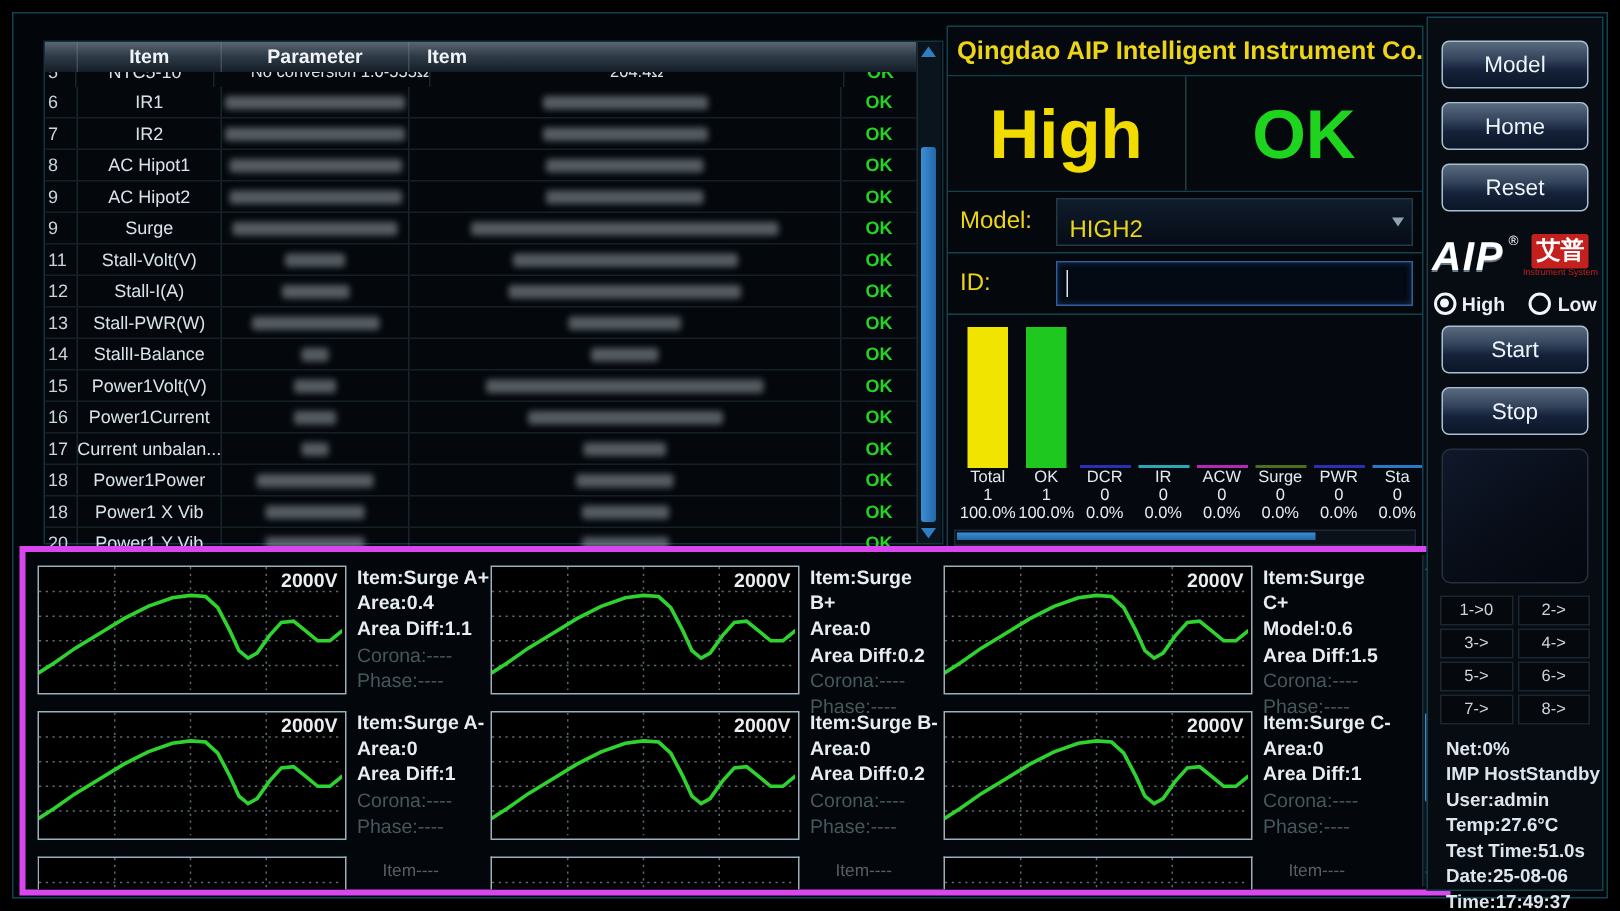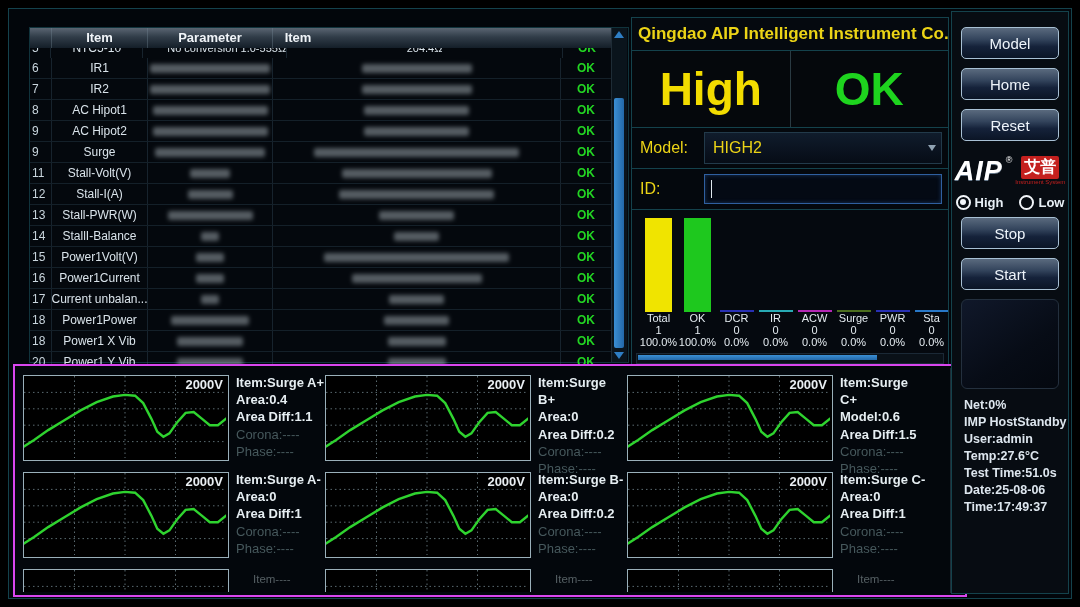--- a/index.html
+++ b/index.html
@@ -37,21 +37,21 @@
   .head-panel{position:absolute;left:622px;top:8px;width:316px;height:348px;
               border:1px solid #14424c;background:#04080d;}
   .hp-title{height:32px;line-height:32px;padding-left:6px;color:#ecd416;font-size:17px;font-weight:600;
             white-space:nowrap;overflow:hidden;border-bottom:1px solid #14424c;background:#05090f;}
   .hp-result{height:76px;display:flex;border-bottom:1px solid #14424c;}
   .hp-cell{flex:1;display:flex;align-items:center;justify-content:center;
            font-size:46px;font-weight:700;background:#05080c;}
   .hp-cell+.hp-cell{border-left:1px solid #2a3a42;}
   .hp-row{height:40px;display:flex;align-items:center;border-bottom:1px solid #14424c;}
   .hp-label{width:72px;padding-left:8px;color:#ecd416;font-size:16px;box-sizing:border-box;}
-  .combo{flex:1;height:30px;margin-right:6px;display:flex;align-items:center;position:relative;
+  .combo{flex:1;height:30px;margin-right:6px;display:flex;align-items:flex-end;position:relative;
          background:linear-gradient(180deg,#101c2c 0%,#060c16 100%);border:1px solid #223a4a;}
   .combo .val{color:#ecd416;font-size:16px;padding-left:8px;}
   .combo .drop{position:absolute;right:5px;top:12px;width:0;height:0;
                border-left:4px solid transparent;border-right:4px solid transparent;border-top:6px solid #8fa2b2;}
   .idbox{flex:1;height:28px;margin-right:6px;display:flex;align-items:center;
          background:#040a14;border:1px solid #2f5f9f;box-shadow:0 0 4px rgba(40,90,160,.5) inset;}
   .caret{width:1px;height:18px;background:#dfe8ee;margin-left:6px;}
 
   
   .chart-area{position:relative;height:156px;overflow:hidden;background:#05090f;}
@@ -85,21 +85,21 @@
                         border-radius:50%;background:#f2f6fa;}
   .display-panel{margin:8px 9px;height:88px;border-radius:6px;border:1px solid #24303e;
                  background:linear-gradient(145deg,#10182a 0%,#070c16 60%,#04080f 100%);}
   .io-grid{margin:4px 8px 0;display:grid;grid-template-columns:1fr 1fr;gap:2px 3px;}
   .io-cell{height:18px;background:#05080d;border:1px solid #1c2630;color:#ccd6e0;font-size:11px;
            display:flex;align-items:center;justify-content:center;}
   .status-list{margin:8px 0 0 12px;color:#dde6ee;font-size:12.5px;line-height:17px;font-weight:600;}
 
   
   .wave-section{position:absolute;left:4px;top:355px;width:954px;height:233px;
-                border:2px solid #d946ef;background:#03070c;box-sizing:border-box;
+                border:4px solid #d946ef;background:#03070c;box-sizing:border-box;
                 padding:5px 6px 0 8px;overflow:hidden;}
   .wave-row{display:flex;height:97px;}
   .wave-row.partial{height:30px;overflow:hidden;}
   .wcol{width:302px;flex:none;display:flex;}
   .plotbox{position:relative;width:204px;height:84px;margin-top:4px;border:1px solid #9ab0ba;background:#000;}
   .plotbox.stub{height:22px;overflow:hidden;border-bottom:none;}
   .vlabel{position:absolute;top:1px;right:5px;font-size:13px;font-weight:600;color:#e9eef2;}
   .winfo{margin-left:7px;padding-top:3px;font-size:13px;line-height:17.2px;color:#e6eef2;font-weight:600;width:88px;}
   .winfo .dim{color:#46585c;font-weight:400;}
   .stub-item{margin-left:24px;padding-top:8px;font-size:11.5px;color:#566064;}
@@ -578,24 +578,34 @@
         <span class="radio-item">
           <span class="radio-dot sel"></span>
           <span>High</span>
         </span>
         <span class="radio-item">
           <span class="radio-dot"></span>
           <span>Low</span>
         </span>
       </div>
     <div>
+        <div class="side-btn">Start</div>
         <div class="side-btn">Stop</div>
-        <div class="side-btn">Start</div>
       </div>
     <div class="display-panel"></div>
+    <div class="io-grid">
+        <div class="io-cell">1-&gt;0</div>
+        <div class="io-cell">2-&gt;</div>
+        <div class="io-cell">3-&gt;</div>
+        <div class="io-cell">4-&gt;</div>
+        <div class="io-cell">5-&gt;</div>
+        <div class="io-cell">6-&gt;</div>
+        <div class="io-cell">7-&gt;</div>
+        <div class="io-cell">8-&gt;</div>
+      </div>
     <div class="status-list">
         <div>Net:0%</div>
         <div>IMP HostStandby</div>
         <div>User:admin</div>
         <div>Temp:27.6°C</div>
         <div>Test Time:51.0s</div>
         <div>Date:25-08-06</div>
         <div>Time:17:49:37</div>
       </div>
   </div>

